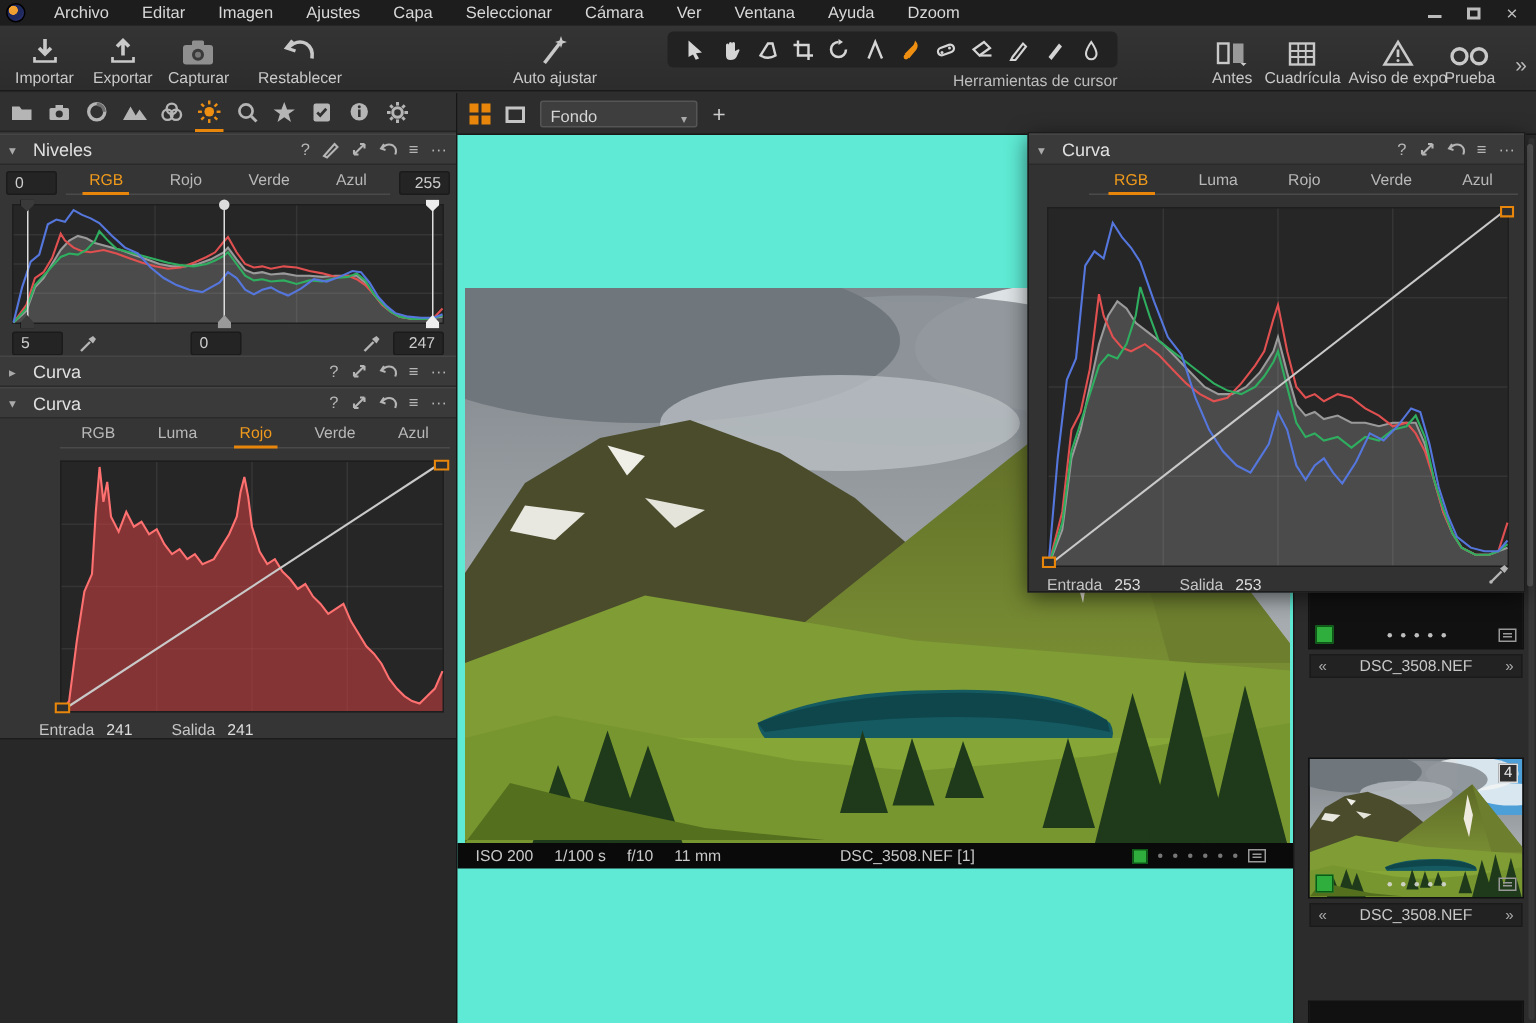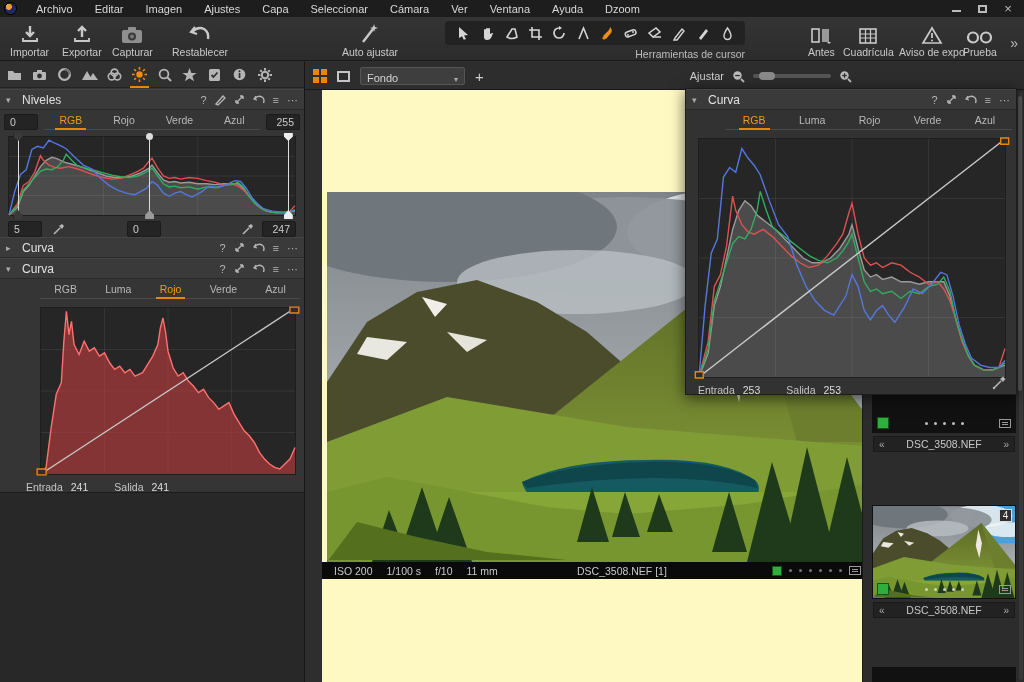--- a/index.html
+++ b/index.html
@@ -85,21 +85,21 @@
   .dropdown { width:105px; height:18px; background:#3e3e3e; border:1px solid #555; border-radius:2px;
     display:flex; align-items:flex-end; padding:0 6px; color:#d5d5d5; }
   .dropdown .dd-chev { margin-left:auto; font-size:8px; color:#aaa; }
   .plus-btn { color:#ccc; font-size:15px; }
   .vt-right { position:absolute; right:172px; top:0; height:28px; display:flex; align-items:center; gap:8px; }
   .ztrack { width:78px; height:4px; background:#555; border-radius:2px; position:relative; }
   .zhandle { position:absolute; left:6px; top:-2px; width:16px; height:8px; background:#8a8a8a; border-radius:4px; }
   .browser-bar { position:absolute; right:0; top:0; width:162px; height:28px; border-left:1px solid #1a1a1a;
     display:flex; align-items:center; justify-content:space-evenly; color:#ccc; }
 
-  .canvas { position:absolute; left:322px; top:90px; width:557px; height:592px; background:#fef9c3; }
+  .canvas { position:absolute; left:305px; top:90px; width:557px; height:592px; background:#5eead4; }
   .photo { position:absolute; left:5px; top:102px; width:550px; height:370px; }
   .infobar { position:absolute; left:0px; top:472px; width:557px; height:17px; background:#0a0a0a;
     display:flex; align-items:center; color:#c9c9c9; font-size:10.5px; }
   .infobar .meta { display:flex; gap:14px; padding-left:12px; }
   .infobar .fname { position:absolute; left:255px;text-align:center; }
   .status-cluster { position:absolute; right:18px; display:flex; align-items:center; gap:7px; }
   .gsq { width:10px; height:10px; background:#2fae3e; border:1px solid #0c5a16; }
   .dot { width:3px; height:3px; border-radius:50%; background:#777; }
   .list-ic { width:12px; height:9px; border:1px solid #999; position:relative; }
   .list-ic::before { content:""; position:absolute; left:2px; right:2px; top:2px; height:1px; background:#999; box-shadow:0 2px 0 #999; }
@@ -608,37 +608,20 @@
           <i></i>
           <i></i>
         </span>
       <span class="singleview"></span>
       <span class="dropdown">
         <span>Fondo</span>
         <span class="dd-chev">▾</span>
       </span>
       <span class="plus-btn">+</span>
     </div>
-    <div class="vt-right">
-      <span>Ajustar</span>
-      <svg width="13" height="13" viewBox="0 0 13 13">
-          <circle cx="5.5" cy="5.5" r="4.2" fill="#bbb"></circle>
-          <rect x="3.2" y="4.9" width="4.6" height="1.3" fill="#2d2d2d"></rect>
-          <path d="M9 9 l3 3" stroke="#bbb" stroke-width="1.8"></path>
-        </svg>
-      <span class="ztrack">
-          <span class="zhandle"></span>
-        </span>
-      <svg width="13" height="13" viewBox="0 0 13 13">
-          <circle cx="5.5" cy="5.5" r="4.2" fill="#bbb"></circle>
-          <rect x="3.2" y="4.9" width="4.6" height="1.3" fill="#2d2d2d"></rect>
-          <rect x="4.9" y="3.2" width="1.3" height="4.6" fill="#2d2d2d"></rect>
-          <path d="M9 9 l3 3" stroke="#bbb" stroke-width="1.8"></path>
-        </svg>
-    </div>
   </div>
 
   <div class="canvas">
     <svg class="photo" viewBox="0 0 550 370" preserveAspectRatio="none" style="overflow:hidden">
       <use href="#landscape-art"></use>
     </svg>
     <div class="infobar">
       <span class="meta">
         <span>ISO 200</span>
         <span>1/100 s</span>

